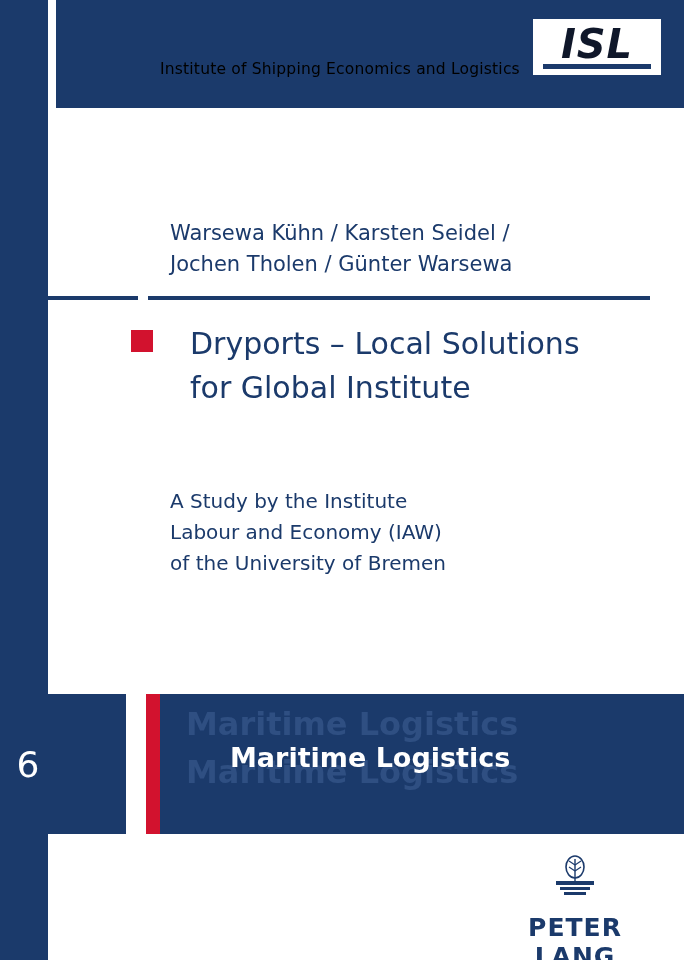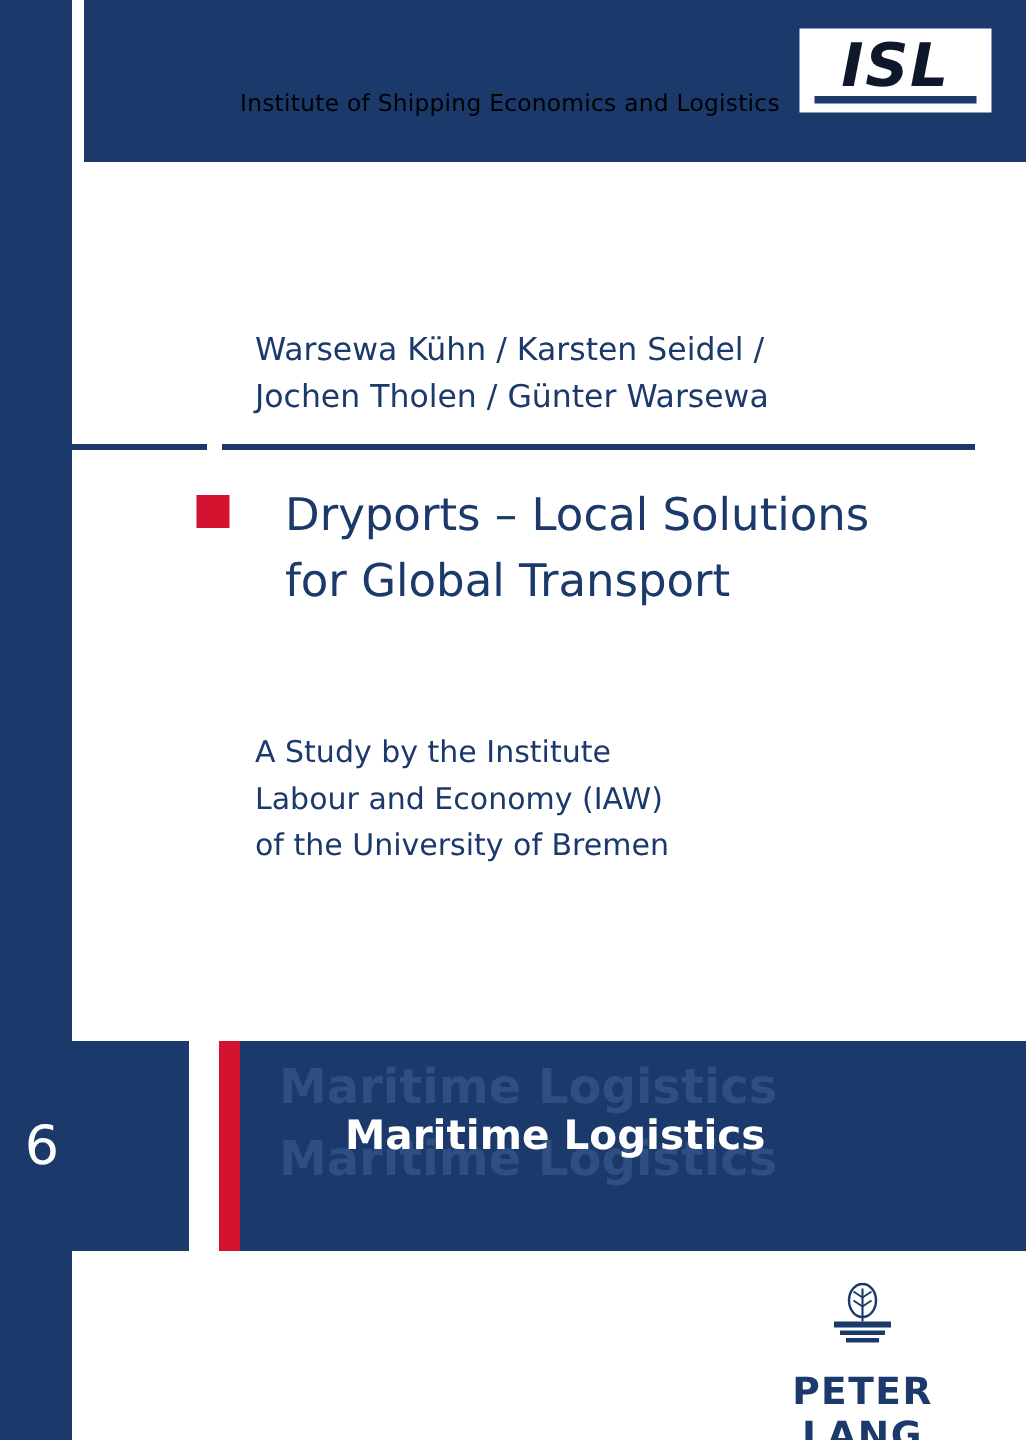--- a/index.html
+++ b/index.html
@@ -258,21 +258,21 @@
     <div>Jochen Tholen / Günter Warsewa</div>
   </div>
 
   <div class="rule-dash"></div>
   <div class="rule-main"></div>
 
   <div class="red-square"></div>
 
   <div class="title">
     <div>Dryports – Local Solutions</div>
-    <div>for Global Transport</div>
+    <div>for Global Institute</div>
   </div>
 
   <div class="subtitle">
     <div>A Study by the Institute</div>
     <div>Labour and Economy (IAW)</div>
     <div>of the University of Bremen</div>
   </div>
 
   <div class="series-band"></div>
   <div class="series-ghost">

